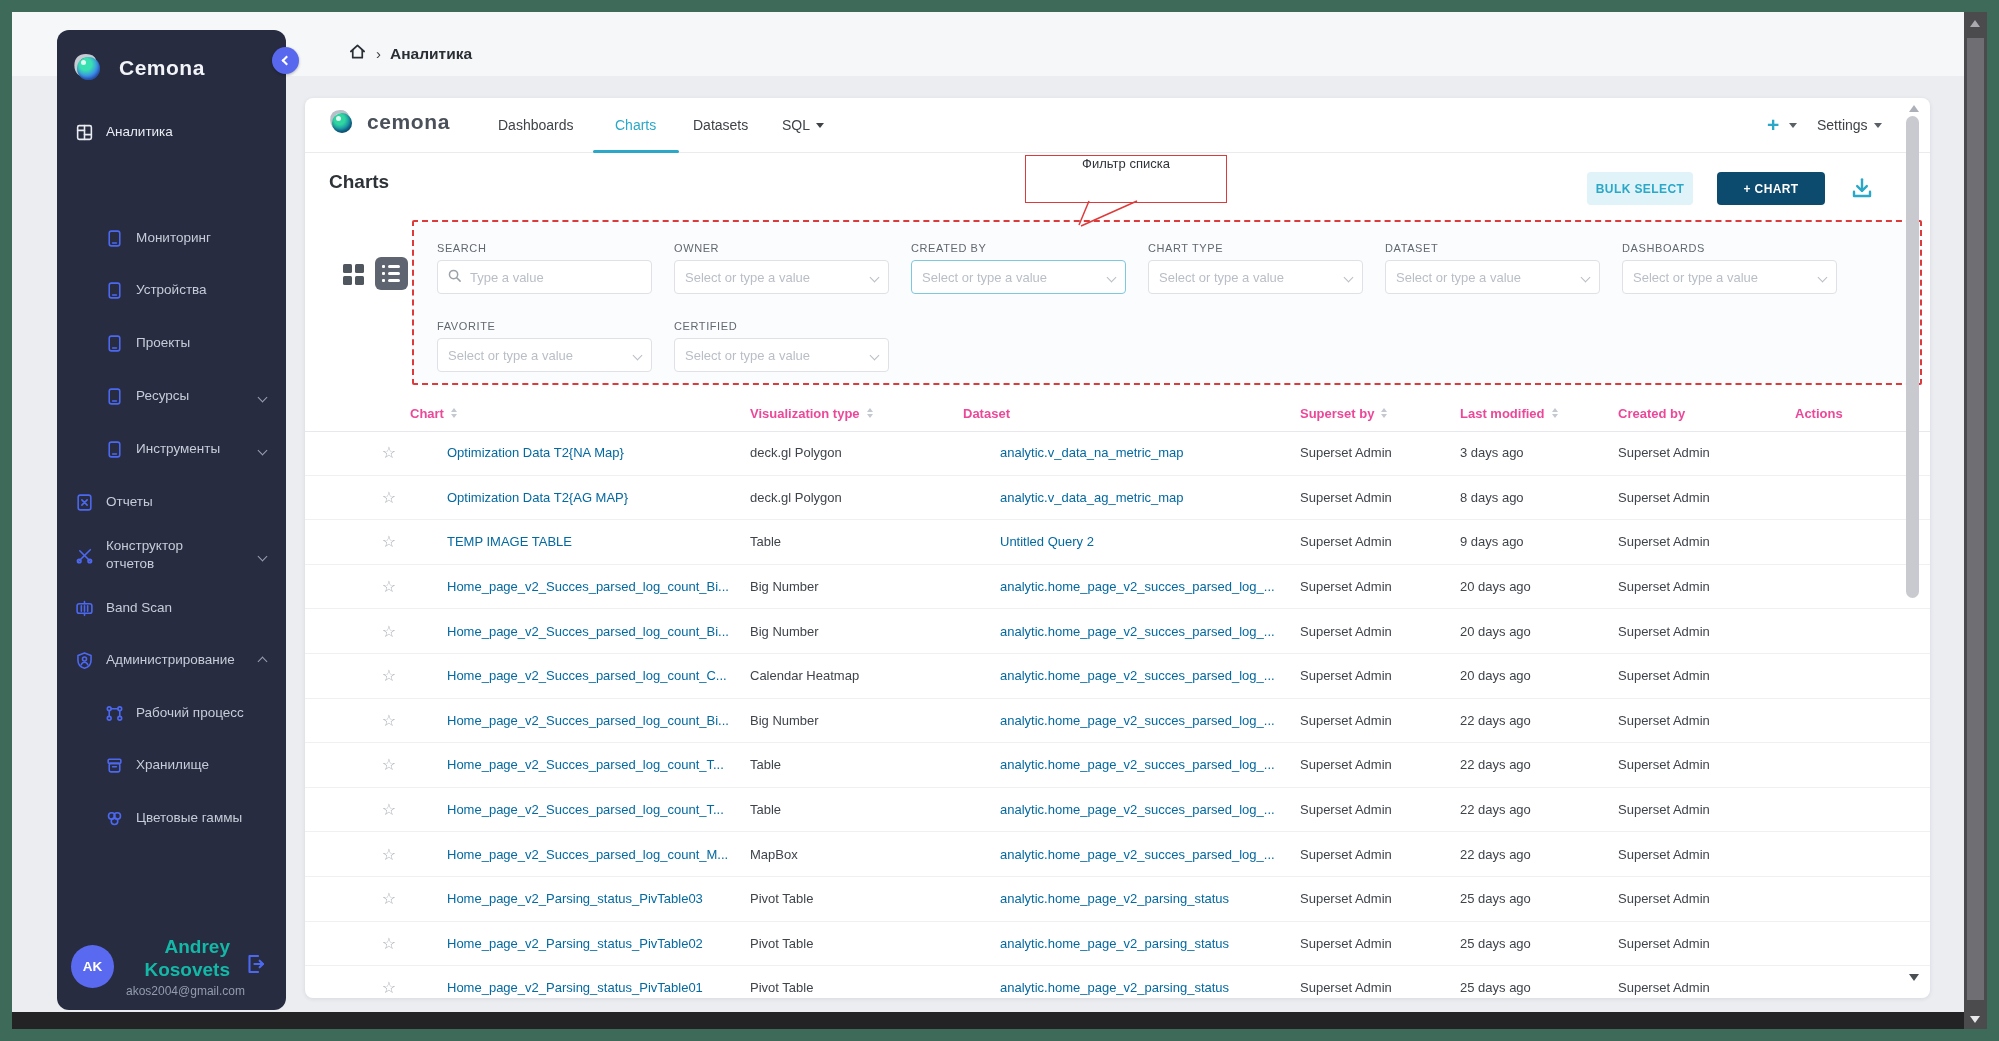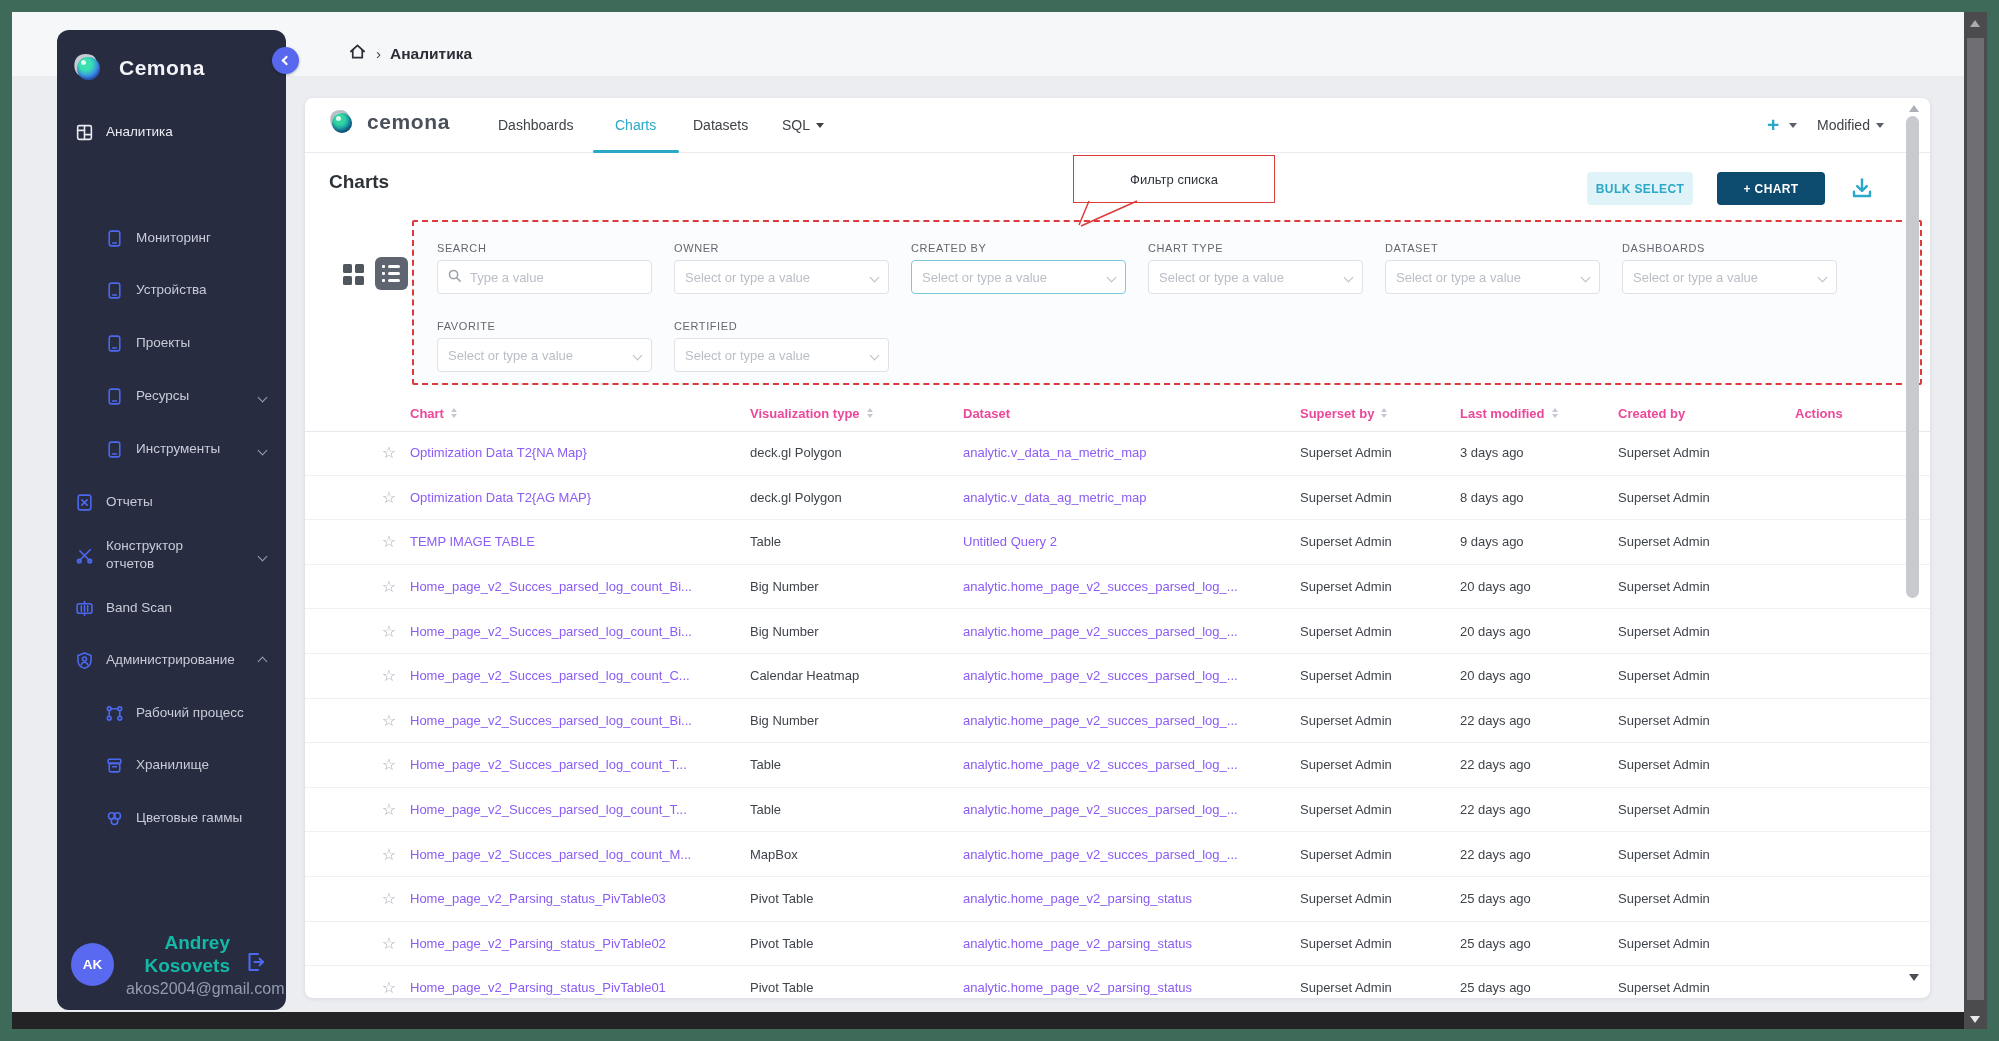--- a/index.html
+++ b/index.html
@@ -25,21 +25,21 @@
   .slbl{margin-left:12px;color:#C7CCD8;font-size:13.5px;max-width:122px;line-height:1.3;}
   .sitem.white .slbl{color:#E9ECF2;}
   .schev{position:absolute;right:20px;color:#9AA0B2;}
   .chev{display:inline-block;width:6px;height:6px;border-right:1.8px solid currentColor;border-bottom:1.8px solid currentColor;}
   .chev.down{transform:rotate(45deg);} .chev.up{transform:rotate(-135deg);}
   .suser{position:absolute;left:14px;right:10px;bottom:12px;display:flex;align-items:center;gap:12px;}
   .avatar{width:43px;height:43px;border-radius:50%;background:#5A6AF0;color:#FFFFFF;font-size:13.5px;
           font-weight:bold;display:flex;align-items:center;justify-content:center;flex:0 0 auto;}
   .uinfo{display:flex;flex-direction:column;width:104px;}
   .uname{color:#14b8a6;font-size:19px;font-weight:bold;line-height:1.25;text-align:right;}
-  .uemail{color:#949BB0;font-size:16px;margin-top:2px;white-space:nowrap;}
+  .uemail{color:#949BB0;font-size:12px;margin-top:2px;white-space:nowrap;}
   .ulogout{margin-left:2px;cursor:pointer;}
   .collapse{position:absolute;left:272px;top:47px;width:27px;height:27px;border-radius:50%;background:#5868EE;
             z-index:6;display:flex;align-items:center;justify-content:center;cursor:pointer;
             box-shadow:0 1px 3px rgba(0,0,0,.3);}
   .collapse .chev{width:5px;height:5px;border-width:2px;transform:rotate(135deg);color:#fff;margin-left:2px;}
 
   
   .crumbs{position:absolute;left:348px;top:42px;display:flex;align-items:center;gap:9px;z-index:2;}
   .crumbsep{font-size:15px;color:#3A3F46;}
   .crumblbl{font-size:15.5px;font-weight:bold;color:#2A2F35;}
@@ -65,22 +65,22 @@
              font-size:14px;color:#3E4348;cursor:pointer;}
 
   .ptitle{position:absolute;left:24px;top:73px;font-size:19px;font-weight:bold;color:#2E3338;}
   .btn{position:absolute;top:74px;height:33px;border-radius:4px;display:flex;align-items:center;justify-content:center;
        font-size:12px;font-weight:bold;letter-spacing:.4px;cursor:pointer;}
   .btn.bulk{left:1282px;width:106px;background:#E0F3F8;color:#2BA7C8;}
   .btn.newchart{left:1412px;width:108px;background:#0c4a6e;color:#FFFFFF;}
   .dlicon{position:absolute;left:1545px;top:78px;cursor:pointer;}
 
   
-  .annot{position:absolute;left:768px;top:57px;width:200px;height:46px;background:#FFFFFF;border:1.5px solid #DD3B3B;
-         display:flex;align-items:center;justify-content:center;font-size:13px;color:#2F343A;z-index:4;}
+  .annot{position:absolute;left:720px;top:57px;width:200px;height:46px;background:#FFFFFF;border:1.5px solid #DD3B3B;
+         display:flex;justify-content:center;font-size:13px;color:#2F343A;z-index:4;}
   .annottail{position:absolute;left:768px;top:102px;z-index:4;}
 
   
   .dashed{position:absolute;left:107px;top:122px;width:1506px;height:161px;border:2px dashed #DD3B3B;
           border-radius:2px;background:rgba(246,247,249,.4);}
   .gridbtn{position:absolute;left:38px;top:166px;width:21px;height:21px;display:grid;
            grid-template-columns:9px 9px;grid-template-rows:9px 9px;gap:3px;cursor:pointer;}
   .gridbtn i{background:#50565E;border-radius:1.5px;}
   .listbtn{position:absolute;left:70px;top:159px;width:33px;height:33px;background:#5E6570;border-radius:6px;
            display:flex;flex-direction:column;justify-content:center;gap:4px;padding-left:7px;box-sizing:border-box;cursor:pointer;}
@@ -107,21 +107,21 @@
   .thead{position:absolute;left:0;top:297px;width:100%;height:36px;border-bottom:1px solid #E7E8EB;}
   .hcell{display:flex;align-items:center;font-size:13px;font-weight:bold;color:#ec4899;}
   .sort{display:inline-flex;flex-direction:column;gap:2px;margin-left:7px;}
   .tri{width:0;height:0;border-left:3.5px solid transparent;border-right:3.5px solid transparent;}
   .tri.tup{border-bottom:4px solid #C4C8CF;} .tri.tdown{border-top:4px solid #C4C8CF;}
   .tbody{position:absolute;left:0;top:333px;width:100%;height:567px;overflow:hidden;border-radius:0 0 8px 8px;}
   .tbody .trow{height:43.6px;border-bottom:1px solid #EFF0F2;}
   .tbody .trow:last-child{border-bottom:none;}
   .cell{font-size:13px;color:#3F444B;overflow:hidden;white-space:nowrap;text-overflow:ellipsis;padding-right:14px;}
   .cell.star{justify-self:end;padding-right:14px;font-size:16px;color:#A6ACB4;cursor:pointer;}
-  a.cell{color:#8b5cf6;text-decoration:none;cursor:pointer;}
+  a.cell{color:#0369a1;text-decoration:none;cursor:pointer;margin-left:37px;}
 
   
   .iscroll-up{position:absolute;left:1604px;top:7px;width:0;height:0;border-left:5px solid transparent;
               border-right:5px solid transparent;border-bottom:7px solid #ADB0B6;cursor:pointer;}
   .iscroll-thumb{position:absolute;left:1601px;top:18px;width:13px;height:482px;background:#C8CACF;border-radius:7px;cursor:pointer;}
   .iscroll-down{position:absolute;left:1604px;top:876px;width:0;height:0;border-left:5px solid transparent;
               border-right:5px solid transparent;border-top:7px solid #4A4F55;cursor:pointer;}
 
   
   .bottombar{position:absolute;left:12px;top:1012px;width:1975px;height:17px;background:#232326;z-index:7;}
@@ -344,21 +344,21 @@
       <span class="tab" style="left:477px">
           <span>SQL</span>
           <span class="caret" style="border-top-color:#3E4348"></span>
         </span>
       <div class="underline"></div>
       <span class="hplus">
           <span class="plus">+</span>
           <span class="caret"></span>
         </span>
       <span class="hsettings">
-          <span>Modified</span>
+          <span>Settings</span>
           <span class="caret"></span>
         </span>
     </div>
 
     <div class="ptitle">Charts</div>
     <div class="btn bulk">BULK SELECT</div>
     <div class="btn newchart">+  CHART</div>
     <span class="dlicon">
       <svg width="24" height="24" viewBox="0 0 18 18" fill="none" stroke="#2BA7C8" stroke-width="1.8" stroke-linecap="round" stroke-linejoin="round">
           <path d="M9 2.5 V11"></path>

